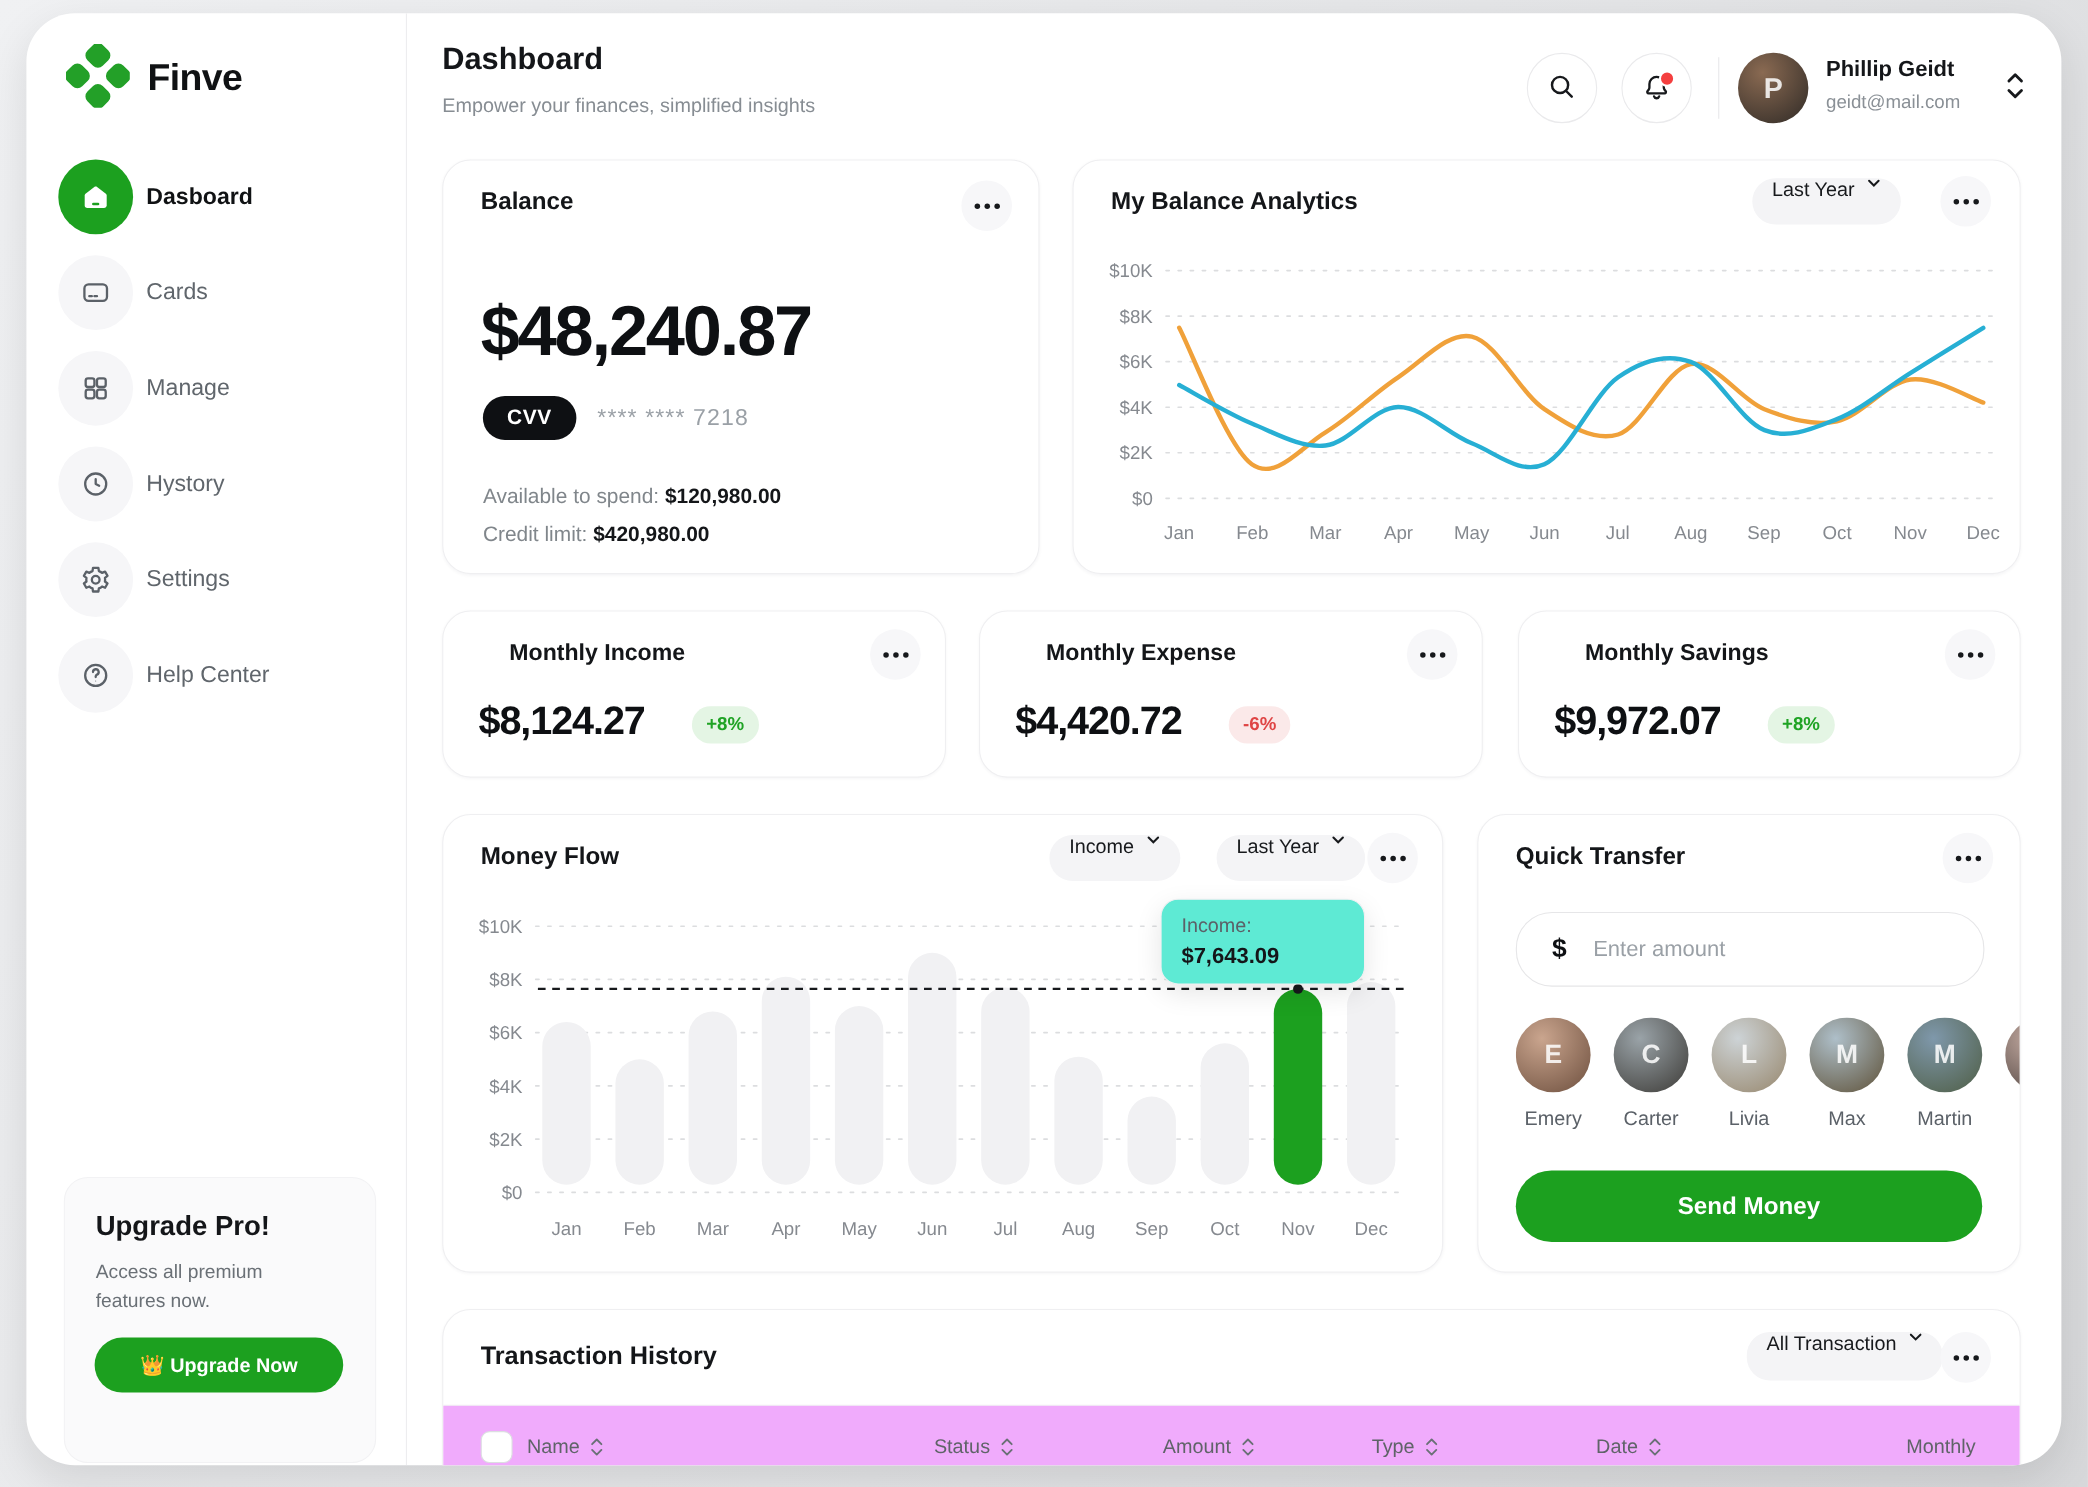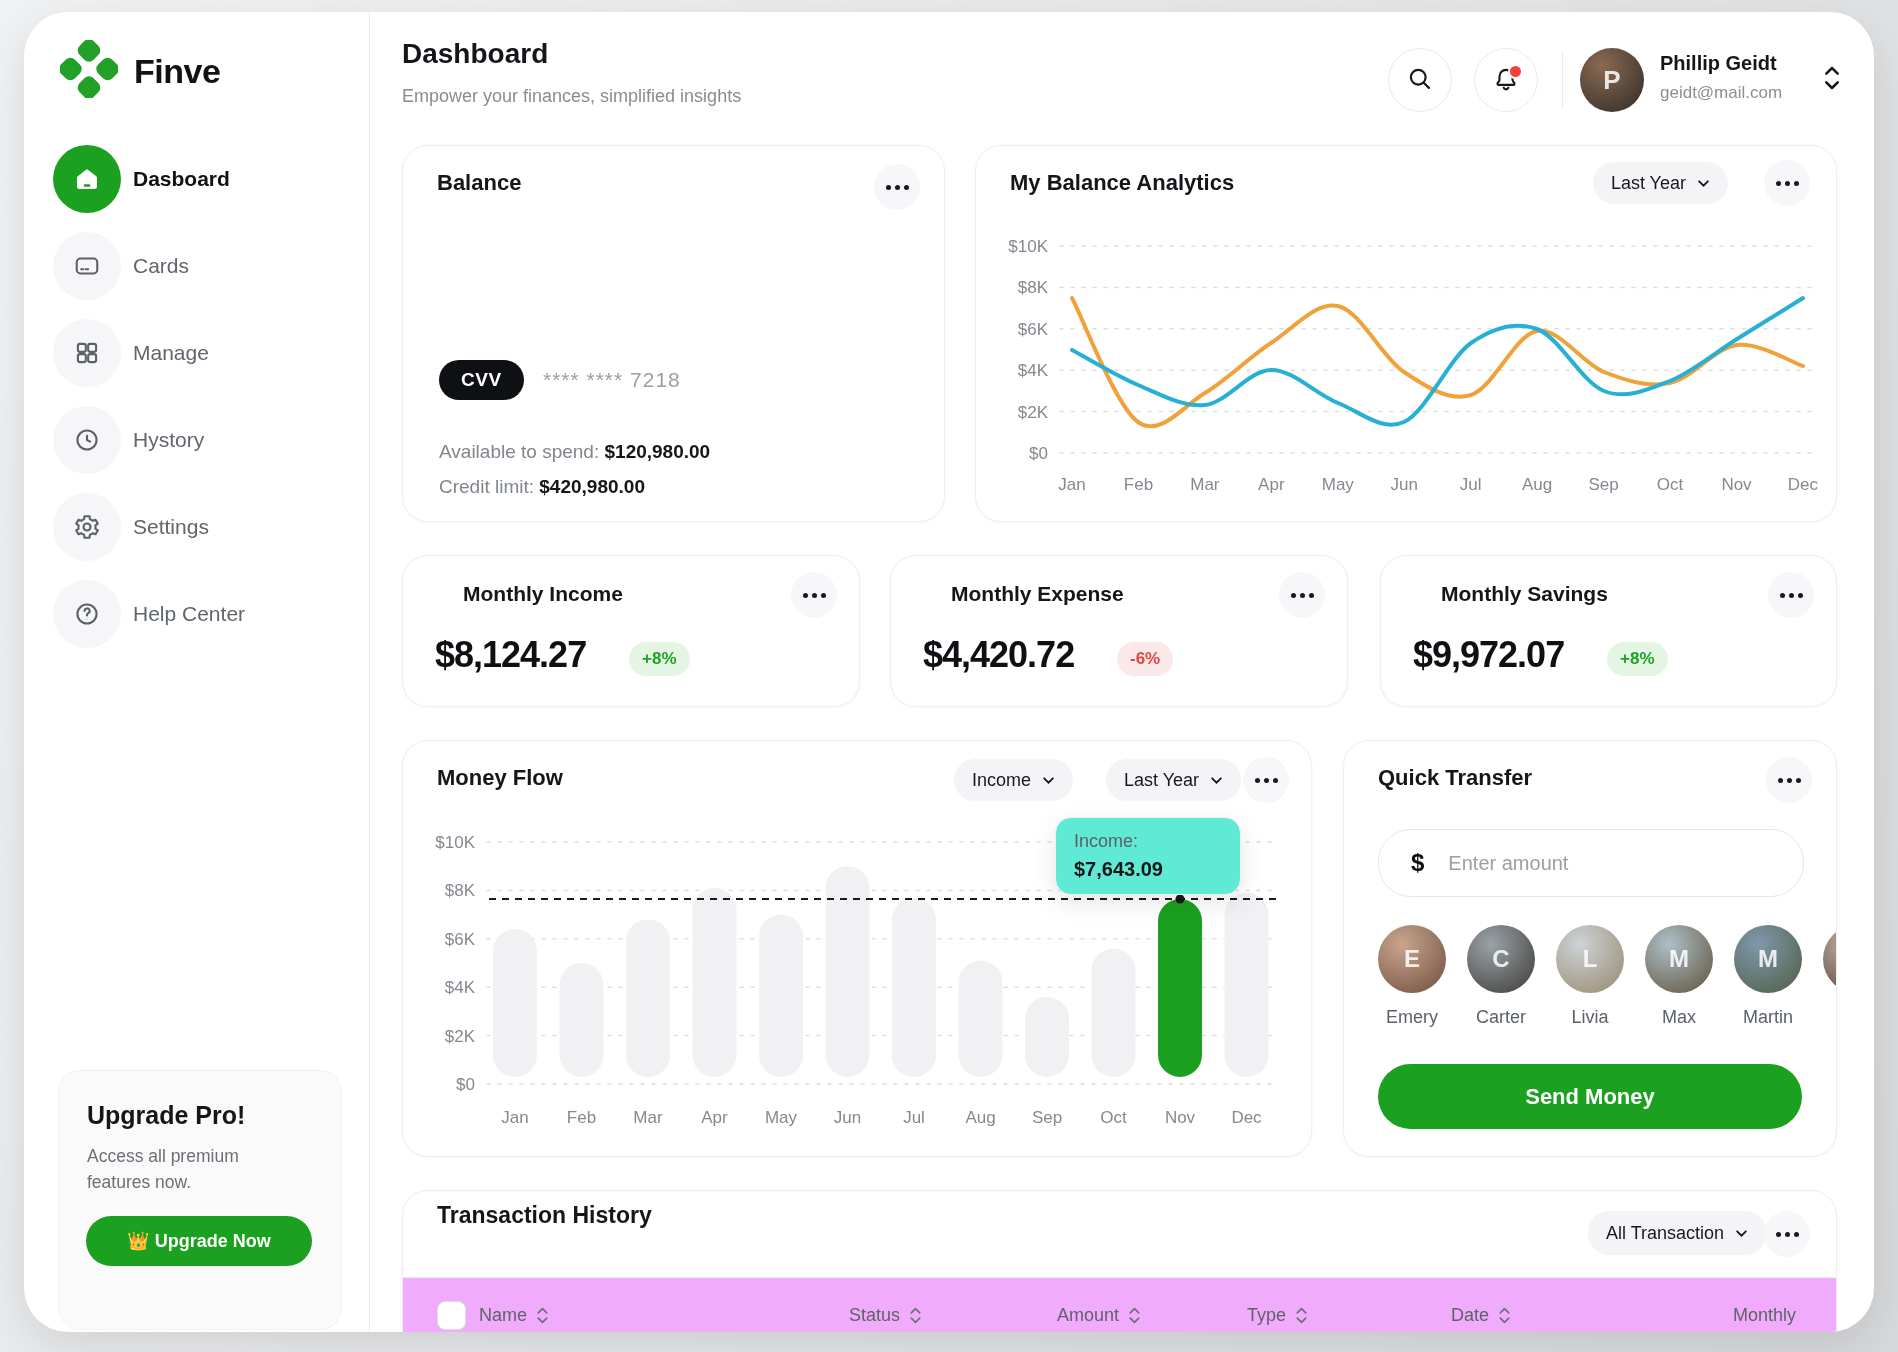--- a/index.html
+++ b/index.html
@@ -41,21 +41,21 @@
   .notif-dot{position:absolute;right:14px;top:15px;width:11px;height:11px;border-radius:50%;
              background:#F43F3F;border:2px solid #fff;}
   
   .card{position:absolute;background:#fff;border:1px solid #EFEFF1;border-radius:26px;
         box-shadow:0 1px 3px rgba(16,24,40,.04);}
   .card-title{position:absolute;left:34px;top:24px;font-size:22px;font-weight:700;color:#141619;}
   .dots-btn{position:absolute;width:46px;height:46px;border-radius:50%;background:#F7F7F9;border:none;
             display:flex;align-items:center;justify-content:center;cursor:pointer;}
   .dots-btn i{width:5px;height:5px;border-radius:50%;background:#17191C;
               box-shadow:9px 0 0 #17191C,-9px 0 0 #17191C;}
-  .select-pill{position:absolute;display:flex;align-items:center;gap:11px;background:#F4F4F6;border:none;
+  .select-pill{position:absolute;display:flex;align-items:flex-start;gap:11px;background:#F4F4F6;border:none;
                border-radius:21px;padding:0 18px;height:42px;font-size:18px;color:#17191C;cursor:pointer;
                font-family:"Liberation Sans",sans-serif;}
   
   .bal-amount{position:absolute;left:34px;top:118px;font-size:64px;font-weight:700;letter-spacing:-2px;color:#0E1013;}
   .cvv-pill{position:absolute;left:36px;top:214px;height:40px;padding:0 22px;border-radius:20px;background:#0E1013;
             color:#fff;font-size:19px;font-weight:700;display:flex;align-items:center;letter-spacing:.5px;}
   .masked{position:absolute;left:140px;top:222px;font-size:21px;color:#9AA0A6;letter-spacing:1px;}
   .bal-line{position:absolute;left:36px;font-size:19px;color:#80868B;}
   .bal-line b{color:#141619;font-weight:700;}
   
@@ -210,20 +210,21 @@
         <path d="M3 8l4-4 4 4"></path>
           <path d="M3 14l4 4 4-4"></path>
       </svg>
     </span>
 
     <div class="card" style="left:378px;top:133px;width:541px;height:375px;">
       <div class="card-title">Balance</div>
       <button class="dots-btn" style="right:24px;top:18px;">
           <i></i>
         </button>
+      <div class="bal-amount">$48,240.87</div>
       <div class="cvv-pill">CVV</div>
       <div class="masked">**** **** 7218</div>
       <div class="bal-line" style="top:295px;">
         <span>Available to spend:</span> <b>$120,980.00</b>
       </div>
       <div class="bal-line" style="top:330px;">
         <span>Credit limit:</span> <b>$420,980.00</b>
       </div>
     </div>
 
@@ -390,21 +391,21 @@
           </div>
           <div class="contact">
             <div class="avatar" style="background: radial-gradient(circle at 35% 28%, rgb(194, 169, 160), rgb(74, 63, 59));">A</div>
             <div class="cname">Ab</div>
           </div>
         </div>
       <button class="send-btn">Send Money</button>
     </div>
 
     <div class="card" style="left:378px;top:1178px;width:1433px;height:260px;">
-      <div class="card-title" style="top:11px;font-size:23px;">Transaction History</div>
+      <div class="card-title" style="top:28px;font-size:23px;">Transaction History</div>
       <button class="select-pill" style="left:1185px;top:20px;height:44px;">
         <span>All Transaction</span>
         <svg width="13" height="9" viewBox="0 0 12 8" fill="none" stroke="#17191C" stroke-width="1.7" stroke-linecap="round">
             <path d="M2 2l4 4 4-4"></path>
           </svg>
       </button>
       <button class="dots-btn" style="right:26px;top:20px;">
           <i></i>
         </button>
       <div class="tx-divider"></div>

